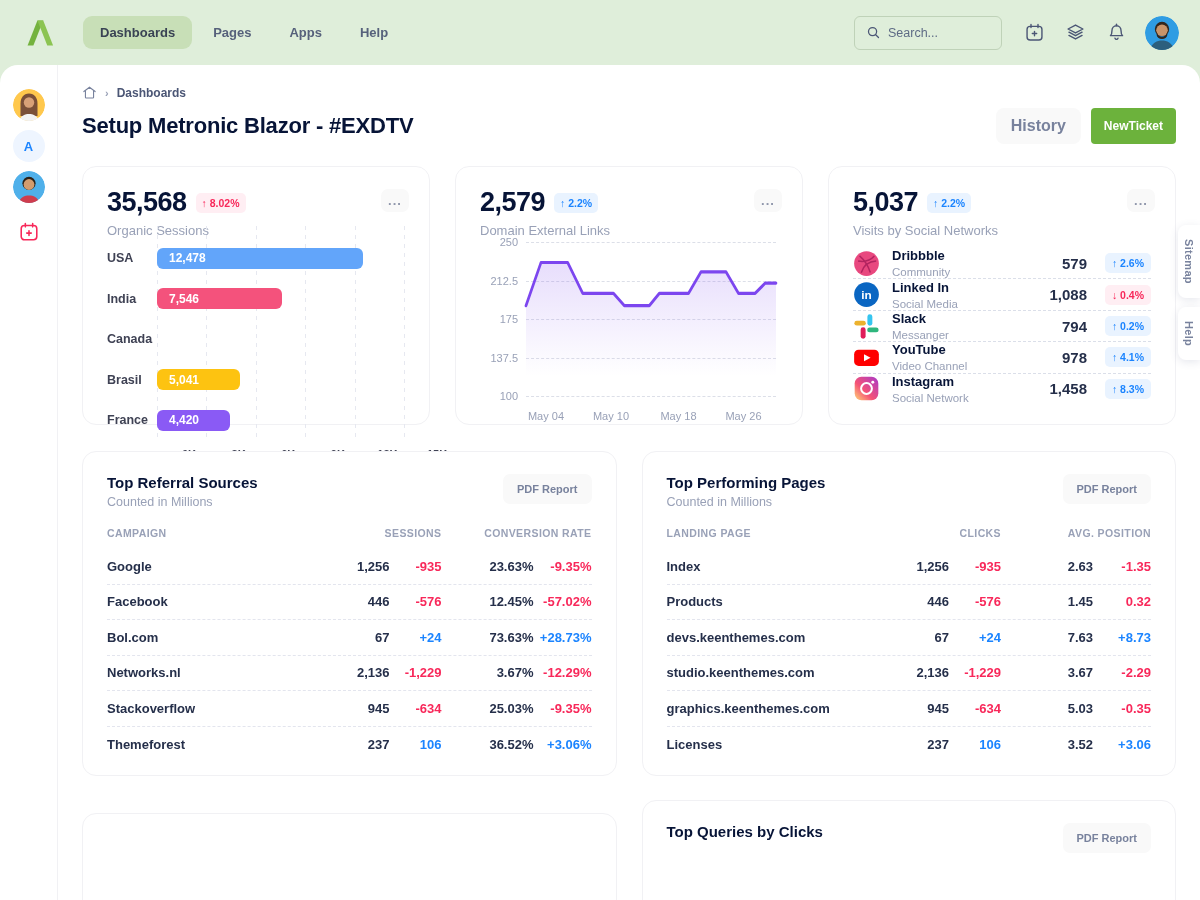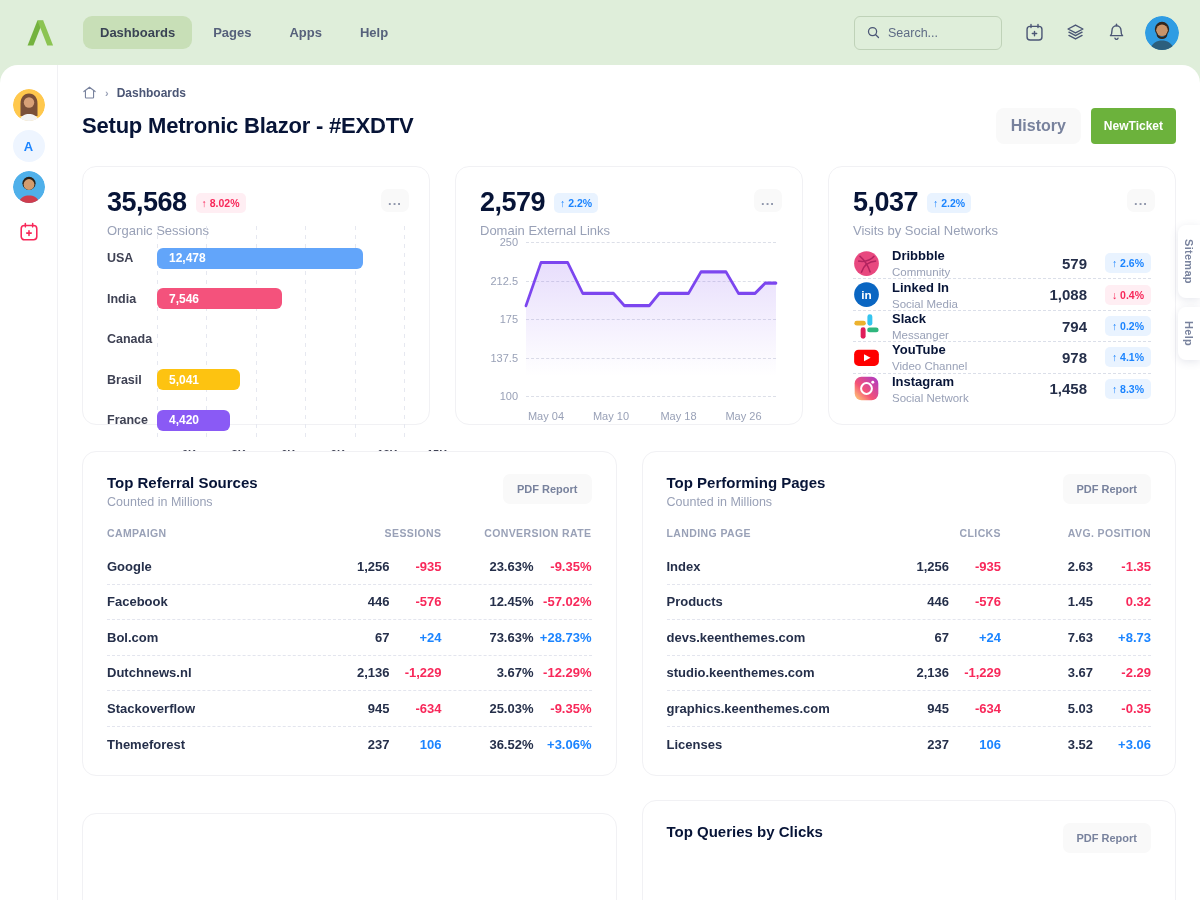--- a/index.html
+++ b/index.html
@@ -444,21 +444,21 @@
             <span class="td-d2 neg">-57.02%</span>
           </div>
           <div class="trow">
             <span class="td-name">Bol.com</span>
             <span class="td-v1">67</span>
             <span class="td-d1 pos">+24</span>
             <span class="td-v2">73.63%</span>
             <span class="td-d2 pos">+28.73%</span>
           </div>
           <div class="trow">
-            <span class="td-name">Dutchnews.nl</span>
+            <span class="td-name">Networks.nl</span>
             <span class="td-v1">2,136</span>
             <span class="td-d1 neg">-1,229</span>
             <span class="td-v2">3.67%</span>
             <span class="td-d2 neg">-12.29%</span>
           </div>
           <div class="trow">
             <span class="td-name">Stackoverflow</span>
             <span class="td-v1">945</span>
             <span class="td-d1 neg">-634</span>
             <span class="td-v2">25.03%</span>

